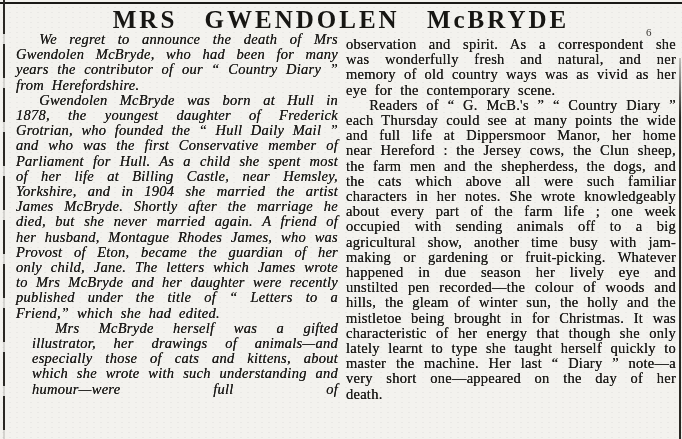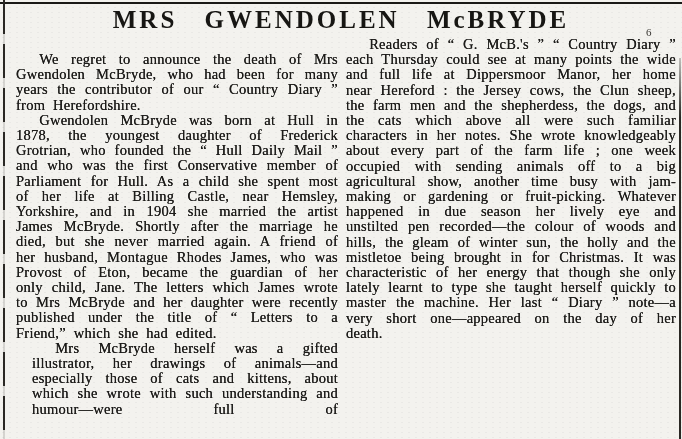--- a/index.html
+++ b/index.html
@@ -58,21 +58,21 @@
   }
   .col {
     position: absolute;
     text-align: justify;
     font-size: 14.5px;
     line-height: 15.2px;
     word-spacing: 4px;
     letter-spacing: 0.25px;
     text-shadow: 0 0 0.4px currentColor;
   }
-  .col-left  { left: 16px;  top: 52px; width: 322px; }
+  .col-left  { left: 16px;  top: 32px; width: 322px; font-style: italic; }
   .col-right { left: 346px; top: 37px; width: 330px; }
   .para { margin: 0; }
   .para.indent { text-indent: 1.6em; }
   .para.continues { text-align-last: justify; margin-left: 16px; }
 </style>
 </head>
 <body>
 
 <div class="sheet">
   <div class="rule-top"></div>
@@ -83,15 +83,16 @@
 
   <span class="print-mark">6</span>
 
   <div class="col col-left">
     <p class="para indent">We regret to announce the death of Mrs Gwendolen McBryde, who had been for many years the contributor of our “ Country Diary ” from Herefordshire.</p>
     <p class="para indent">Gwendolen McBryde was born at Hull in 1878, the youngest daughter of Frederick Grotrian, who founded the “ Hull Daily Mail ” and who was the first Conservative member of Parliament for Hull.  As a child she spent most of her life at Billing Castle, near Hemsley, Yorkshire, and in 1904 she married the artist James McBryde.  Shortly after the marriage he died, but she never married again.  A friend of her husband, Montague Rhodes James, who was Provost of Eton, became the guardian of her only child, Jane.  The letters which James wrote to Mrs McBryde and her daughter were recently published under the title of “ Letters to a Friend,” which she had edited.</p>
     <p class="para indent continues">Mrs McBryde herself was a gifted illustrator, her drawings of animals—and especially those of cats and kittens, about which she wrote with such understanding and humour—were full of</p>
   </div>
 
   <div class="col col-right">
+    <p class="para">observation and spirit.  As a correspondent she was wonderfully fresh and natural, and ner memory of old country ways was as vivid as her eye for the contemporary scene.</p>
     <p class="para indent">Readers of “ G. McB.'s ” “ Country Diary ” each Thursday could see at many points the wide and full life at Dippersmoor Manor, her home near Hereford : the Jersey cows, the Clun sheep, the farm men and the shepherdess, the dogs, and the cats which above all were such familiar characters in her notes.  She wrote knowledgeably about every part of the farm life ; one week occupied with sending animals off to a big agricultural show, another time busy with jam-making or gardening or fruit-picking. Whatever happened in due season her lively eye and unstilted pen recorded—the colour of woods and hills, the gleam of winter sun, the holly and the mistletoe being brought in for Christmas.  It was characteristic of her energy that though she only lately learnt to type she taught herself quickly to master the machine.  Her last “ Diary ” note—a very short one—appeared on the day of her death.</p>
   </div>
 </div>
 
 </body></html>

